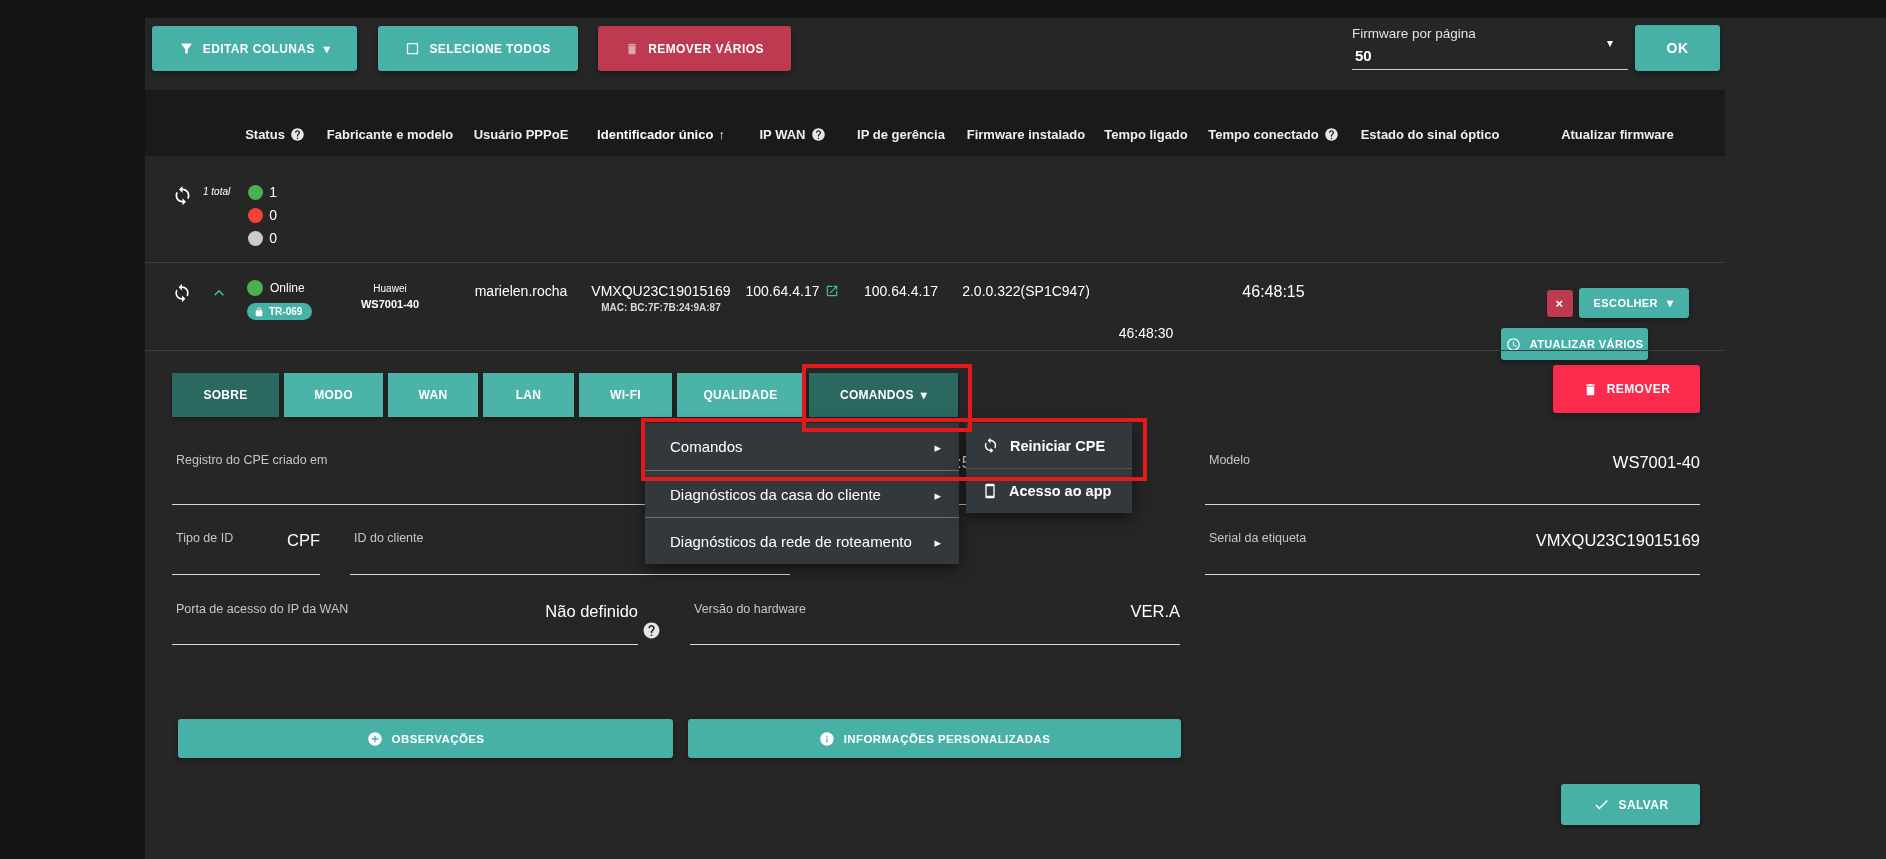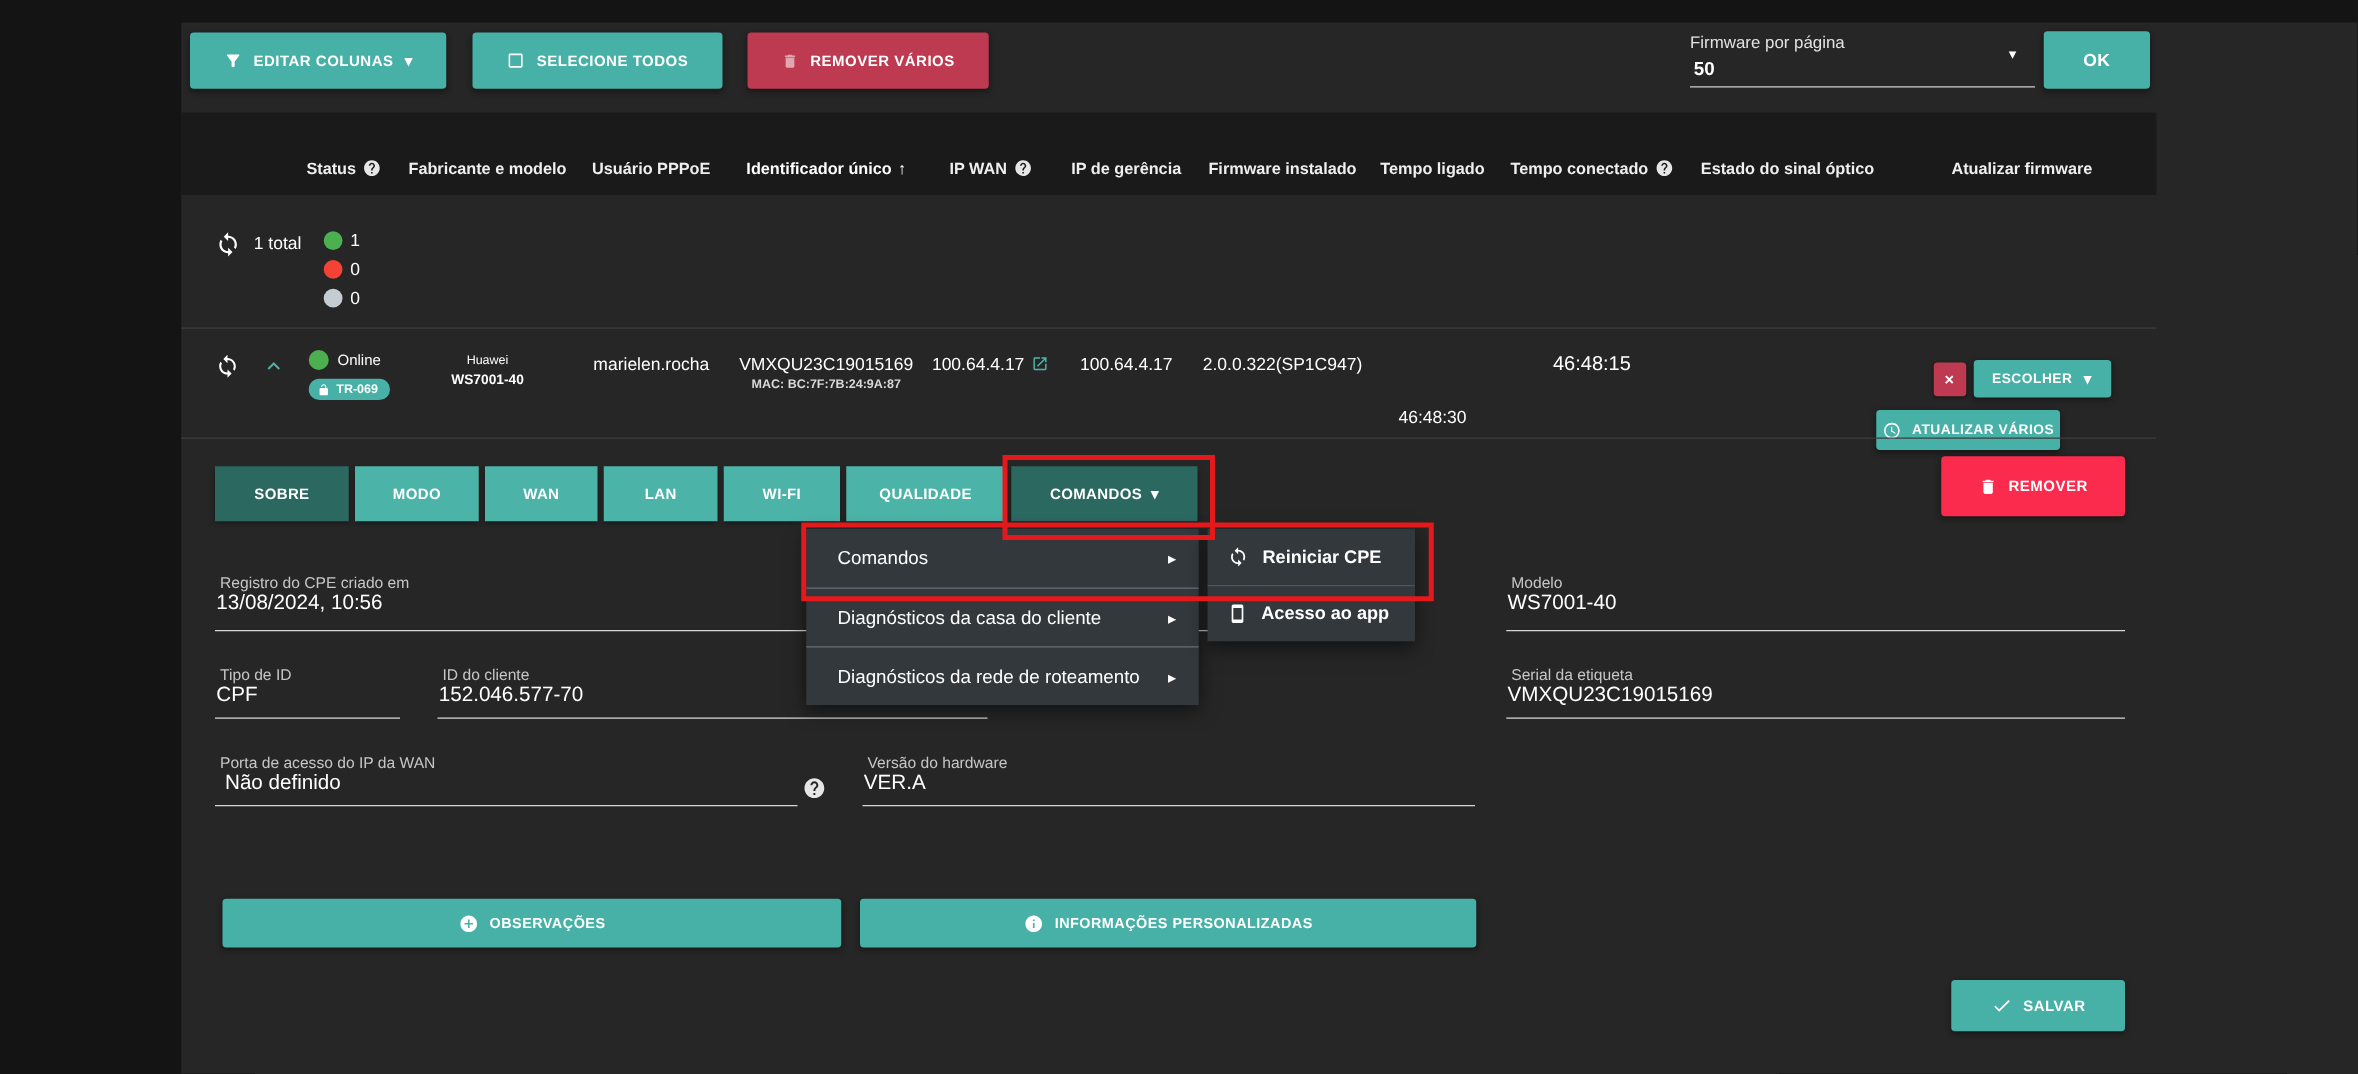--- a/index.html
+++ b/index.html
@@ -39,21 +39,21 @@
        font-size:12px;font-weight:bold;letter-spacing:.3px;box-shadow:0 2px 4px rgba(0,0,0,.35);cursor:pointer;}
   .tab.active{background:#2b685f;}
   
   .menu{position:absolute;background:#33383d;box-shadow:0 5px 14px rgba(0,0,0,.55);z-index:5;}
   .menu-item{display:flex;align-items:center;color:#fff;font-size:15px;padding:0 18px 0 25px;box-sizing:border-box;cursor:pointer;}
   .menu-item + .menu-item{border-top:1px solid rgba(255,255,255,.28);}
   .menu-item .arrow-r{margin-left:auto;}
   .submenu-item{display:flex;align-items:center;gap:11px;color:#fff;font-size:14.5px;font-weight:bold;padding:0 12px 0 16px;box-sizing:border-box;cursor:pointer;}
   .submenu-item + .submenu-item{border-top:1px solid rgba(255,255,255,.14);}
   
-  .field{position:absolute;display:flex;flex-direction:column;justify-content:center;border-bottom:1.5px solid #d7d7d7;box-sizing:border-box;}
+  .field{position:absolute;display:flex;justify-content:space-between;border-bottom:1.5px solid #d7d7d7;box-sizing:border-box;}
   .f-label{color:#c6c6c6;font-size:12.5px;padding-left:4px;}
   .f-value{color:#fff;font-size:16.5px;font-weight:500;padding:0 0 7px 1px;}
   
   .annot{position:absolute;border:4px solid #e4191c;z-index:10;pointer-events:none;}
   .help{display:inline-flex;}
 </style>
 </head>
 <body>
 
 <div class="canvas">
@@ -143,21 +143,21 @@
         </div>
     </div>
 
     <div class="row" style="top:138px;height:106px;padding-top:28px;box-sizing:border-box;">
       <div style="display:flex;align-items:flex-start;padding-left:27px;">
         <button class="icon-btn" style="margin-top:1px;">
           <svg width="21" height="21" viewBox="0 0 24 24" fill="#fff">
               <path d="M12 4V1L8 5l4 4V6c3.31 0 6 2.69 6 6 0 1.01-.25 1.97-.7 2.8l1.46 1.46C19.54 15.03 20 13.57 20 12c0-4.42-3.58-8-8-8zm0 14c-3.31 0-6-2.69-6-6 0-1.01.25-1.97.7-2.8L5.24 7.74C4.46 8.97 4 10.43 4 12c0 4.42 3.58 8 8 8v3l4-4-4-4v3z"></path>
             </svg>
         </button>
-        <span style="font-size:14px;margin:2px 0 12px 10px;">1 total</span>
+        <span style="font-size:10px;margin:2px 0 12px 10px;font-style:italic;">1 total</span>
         <div style="display:flex;flex-direction:column;gap:7px;margin-left:18px;">
           <div style="display:flex;align-items:center;gap:6px;">
               <span class="dot" style="background:#4caf50;"></span>
               <span style="font-size:14px;">1</span>
             </div>
           <div style="display:flex;align-items:center;gap:6px;">
               <span class="dot" style="background:#f44336;"></span>
               <span style="font-size:14px;">0</span>
             </div>
           <div style="display:flex;align-items:center;gap:6px;">

